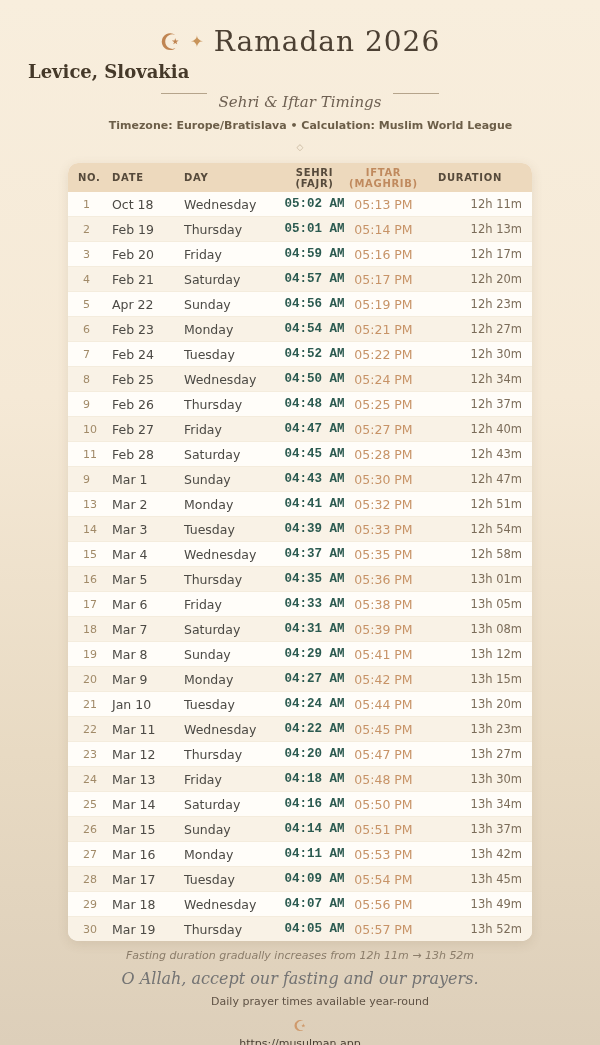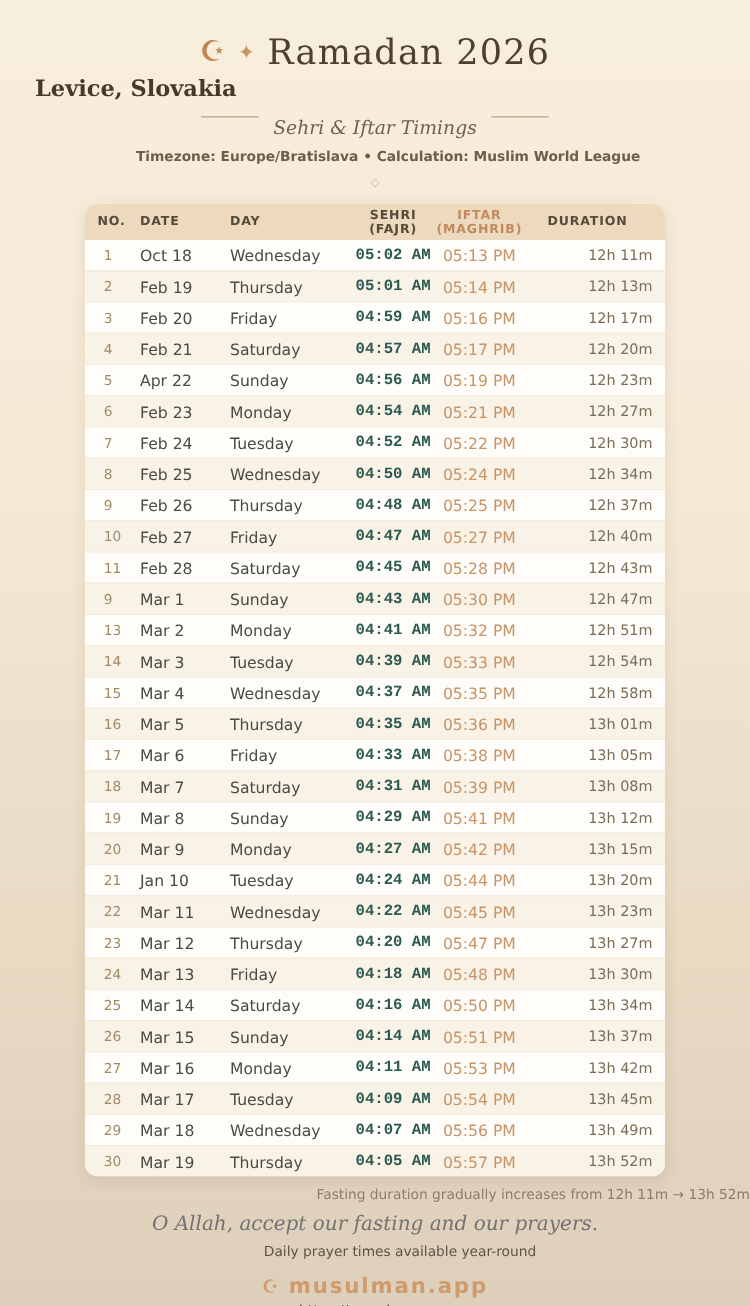--- a/index.html
+++ b/index.html
@@ -35,21 +35,21 @@
   .trow{height:24px;border-top:1px solid #f4ecdd;}
   .trow:first-child{border-top:none;}
   .trow:nth-child(even){background:#f9f2e6;}
   .cell-no{font-size:11px;color:#a18a68;padding-left:5px;}
   .cell-date,.cell-day{font-size:12.5px;color:#4c4a45;}
   .cell-sehri{font-size:12.5px;font-weight:bold;color:#2b5a50;text-align:center;font-family:Liberation Mono, monospace;}
   .cell-iftar{font-size:12.5px;font-weight:normal;color:#c79367;text-align:center;}
   .cell-duration{font-size:11.5px;color:#7b6c59;text-align:right;}
 
   
-  .fasting-note{text-align:right;font-size:11px;color:#8b7d6a;margin-top:8px;}
+  .fasting-note{text-align:center;font-style:italic;font-size:11px;color:#8b7d6a;margin-top:8px;}
   .dua{text-align:center;font-family:"DejaVu Serif",serif;font-style:italic;font-size:16px;color:#737373;margin-top:7px;}
   .daily{text-align:center;font-size:11px;color:#5f5245;margin-top:7px;padding-left:40px;}
   .brand-row{display:flex;justify-content:center;align-items:center;gap:8px;margin-top:11px;}
   .brand-crescent{color:#cf9a6c;font-size:15px;line-height:1;}
   .brand-name{font-size:17px;font-weight:bold;letter-spacing:1.5px;color:#cf9a6c;}
   .url{text-align:center;font-size:11px;color:#4a3f33;margin-top:3px;}
 </style>
 </head>
 <body>
 
@@ -349,17 +349,16 @@
       <span class="cell-duration">13h 52m</span>
     </div>
   </div>
   </div>
 
   <div class="fasting-note">Fasting duration gradually increases from 12h 11m → 13h 52m</div>
   <div class="dua">O Allah, accept our fasting and our prayers.</div>
   <div class="daily">Daily prayer times available year-round</div>
   <div class="brand-row">
     <span class="brand-crescent">☪</span>
-    <span class="brand-name">musulman.app</span>
   </div>
   <div class="url">https://musulman.app</div>
 
 </div>
 
 </body></html>

